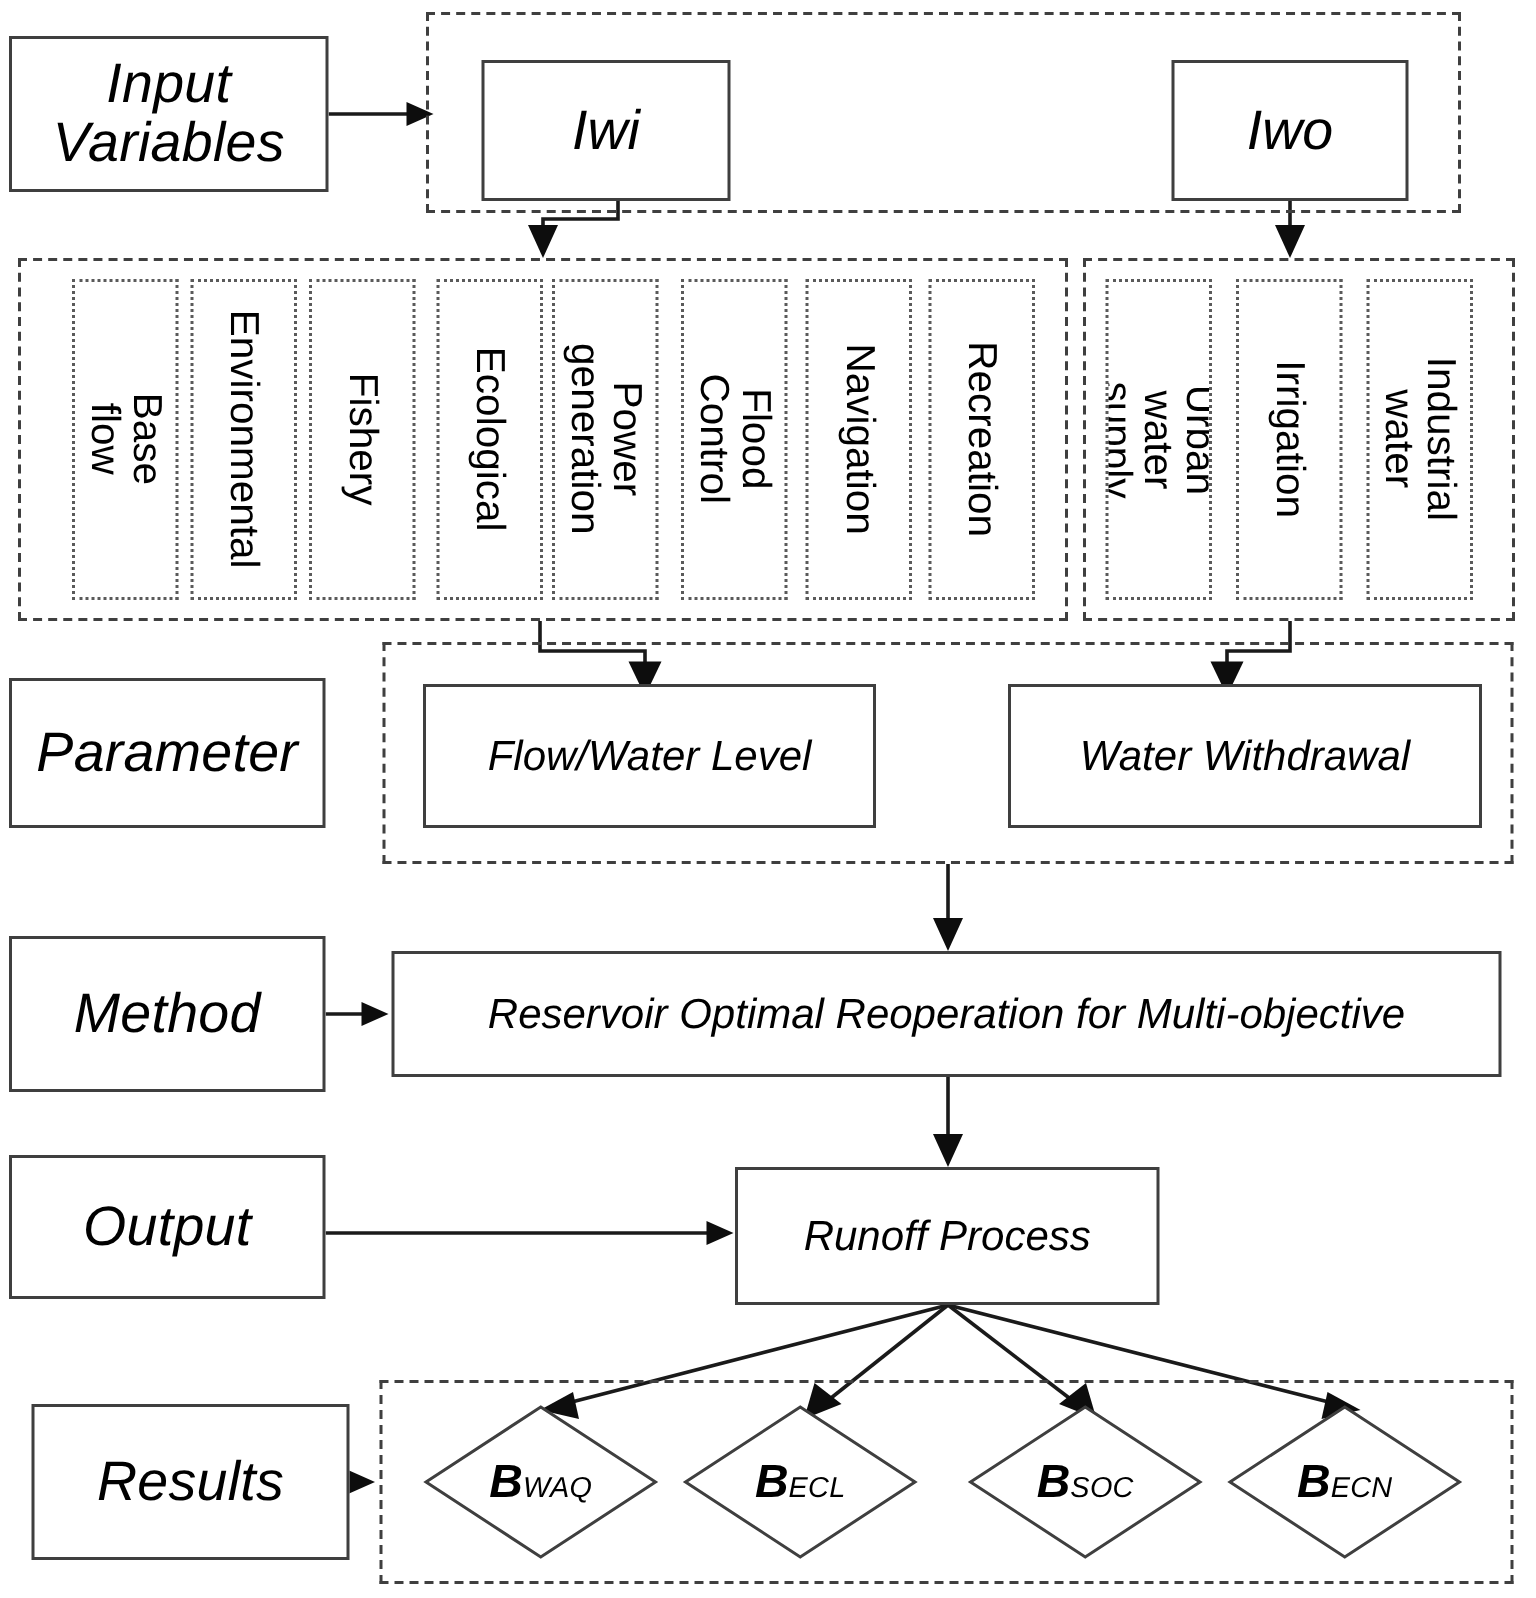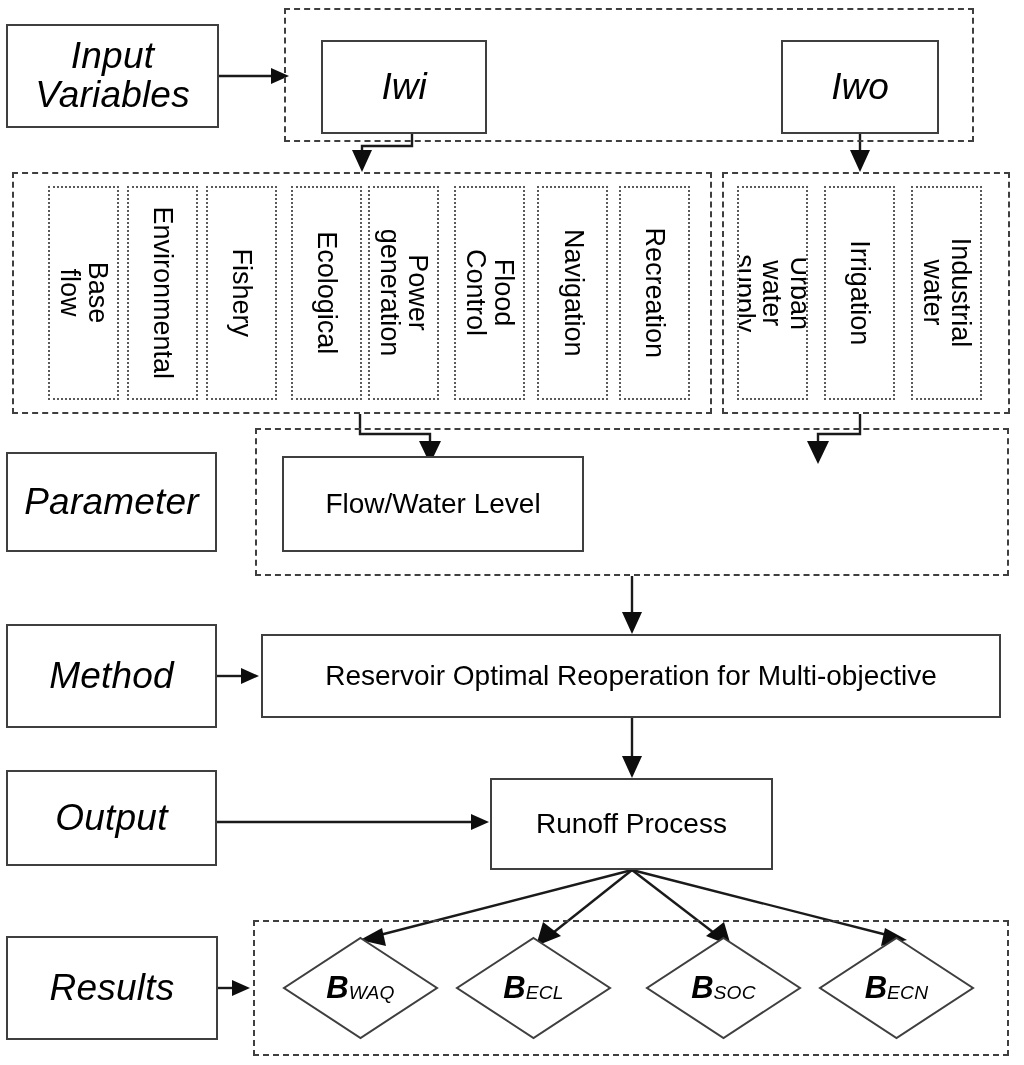--- a/index.html
+++ b/index.html
@@ -1,21 +1,21 @@
 <!DOCTYPE html>
 <html><head>
 <meta charset="utf-8">
 <style>
   html,body{margin:0;padding:0;background:#ffffff;}
   body{font-family:"Liberation Sans", sans-serif;color:#000;}
   #stage{position:relative;width:1024px;height:1065px;overflow:hidden;background:#fff;}
 
   .box{position:absolute;box-sizing:border-box;border:2px solid #3f3f3f;background:#fff;
-       display:flex;align-items:center;justify-content:center;text-align:center;}
-  .label-box{font-style:italic;font-size:37px;line-height:1.05;letter-spacing:.2px;}
+       display:flex;align-items:center;justify-content:center;text-align:center;font-style:italic;}
+  .label-box{font-size:37px;line-height:1.05;letter-spacing:.2px;}
   .plain-box{font-size:28px;line-height:1.12;}
   .iwbox{font-style:italic;font-size:37px;margin-top:12px;}
 
   .dash{position:absolute;box-sizing:border-box;border:2px dashed #3f3f3f;background:transparent;}
   .dashdot{position:absolute;box-sizing:border-box;border:2px dashed #3f3f3f;background:transparent;}
 
   .vcell{position:absolute;box-sizing:border-box;border:2px dotted #5a5a5a;background:#fff;
          display:flex;align-items:center;justify-content:center;overflow:hidden;}
   .vtext{transform:rotate(90deg);white-space:pre-line;font-size:27px;line-height:1.02;
          text-align:center;}
@@ -95,21 +95,21 @@
 
   <div class="box label-box" style="left:6px;top:24px;width:213px;height:104px;white-space:pre-line;">Input
 Variables</div>
 
   <div class="box label-box" style="left:6px;top:452px;width:211px;height:100px;">Parameter</div>
 
   <div class="box label-box" style="left:6px;top:624px;width:211px;height:104px;">Method</div>
 
   <div class="box label-box" style="left:6px;top:770px;width:211px;height:96px;">Output</div>
 
-  <div class="box label-box" style="left:6px;top:936px;width:212px;height:104px;">Results</div>
+  <div class="box label-box" style="left:21px;top:936px;width:212px;height:104px;">Results</div>
 
   <div class="box iwbox" style="left:321px;top:28px;width:166px;height:94px;">Iwi</div>
 
   <div class="box iwbox" style="left:781px;top:28px;width:158px;height:94px;">Iwo</div>
 
   <div class="vcell" style="left:48px;top:186px;width:71px;height:214px;">
     <span class="vtext">Base flow</span>
   </div>
   <div class="vcell" style="left:127px;top:186px;width:71px;height:214px;">
     <span class="vtext">Environmental</span>
@@ -141,20 +141,21 @@
   <div class="vcell" style="left:824px;top:186px;width:71px;height:214px;">
     <span class="vtext">Irrigation</span>
   </div>
   <div class="vcell" style="left:911px;top:186px;width:71px;height:214px;">
     <span class="vtext">Industrial
 water</span>
   </div>
 
   <div class="box plain-box" style="left:282px;top:456px;width:302px;height:96px;">Flow/Water Level</div>
 
+  <div class="box plain-box" style="left:672px;top:456px;width:316px;height:96px;">Water Withdrawal</div>
 
   <div class="box plain-box" style="left:261px;top:634px;width:740px;height:84px;padding:4px 14px;">Reservoir Optimal Reoperation for Multi-objective</div>
 
   <div class="box plain-box" style="left:490px;top:778px;width:283px;height:92px;">Runoff Process</div>
 
   <div class="diamond" style="left:282px;top:936px;width:157px;height:104px;">
     <svg class="dsvg" width="157" height="104" viewBox="0 0 157 104">
       <polygon points="78.5,2 155,52 78.5,102 2,52" fill="#fff" stroke="#3f3f3f" stroke-width="2"></polygon>
     </svg>
     <div class="dtxt">

